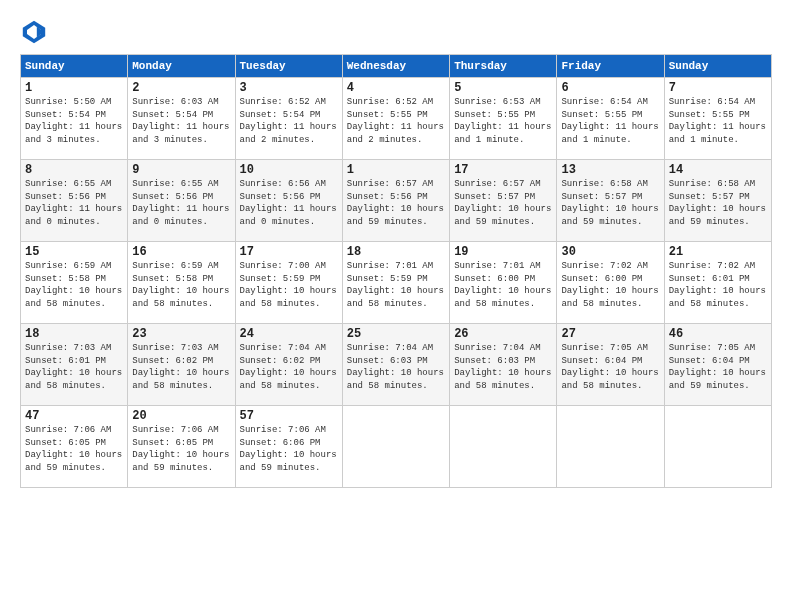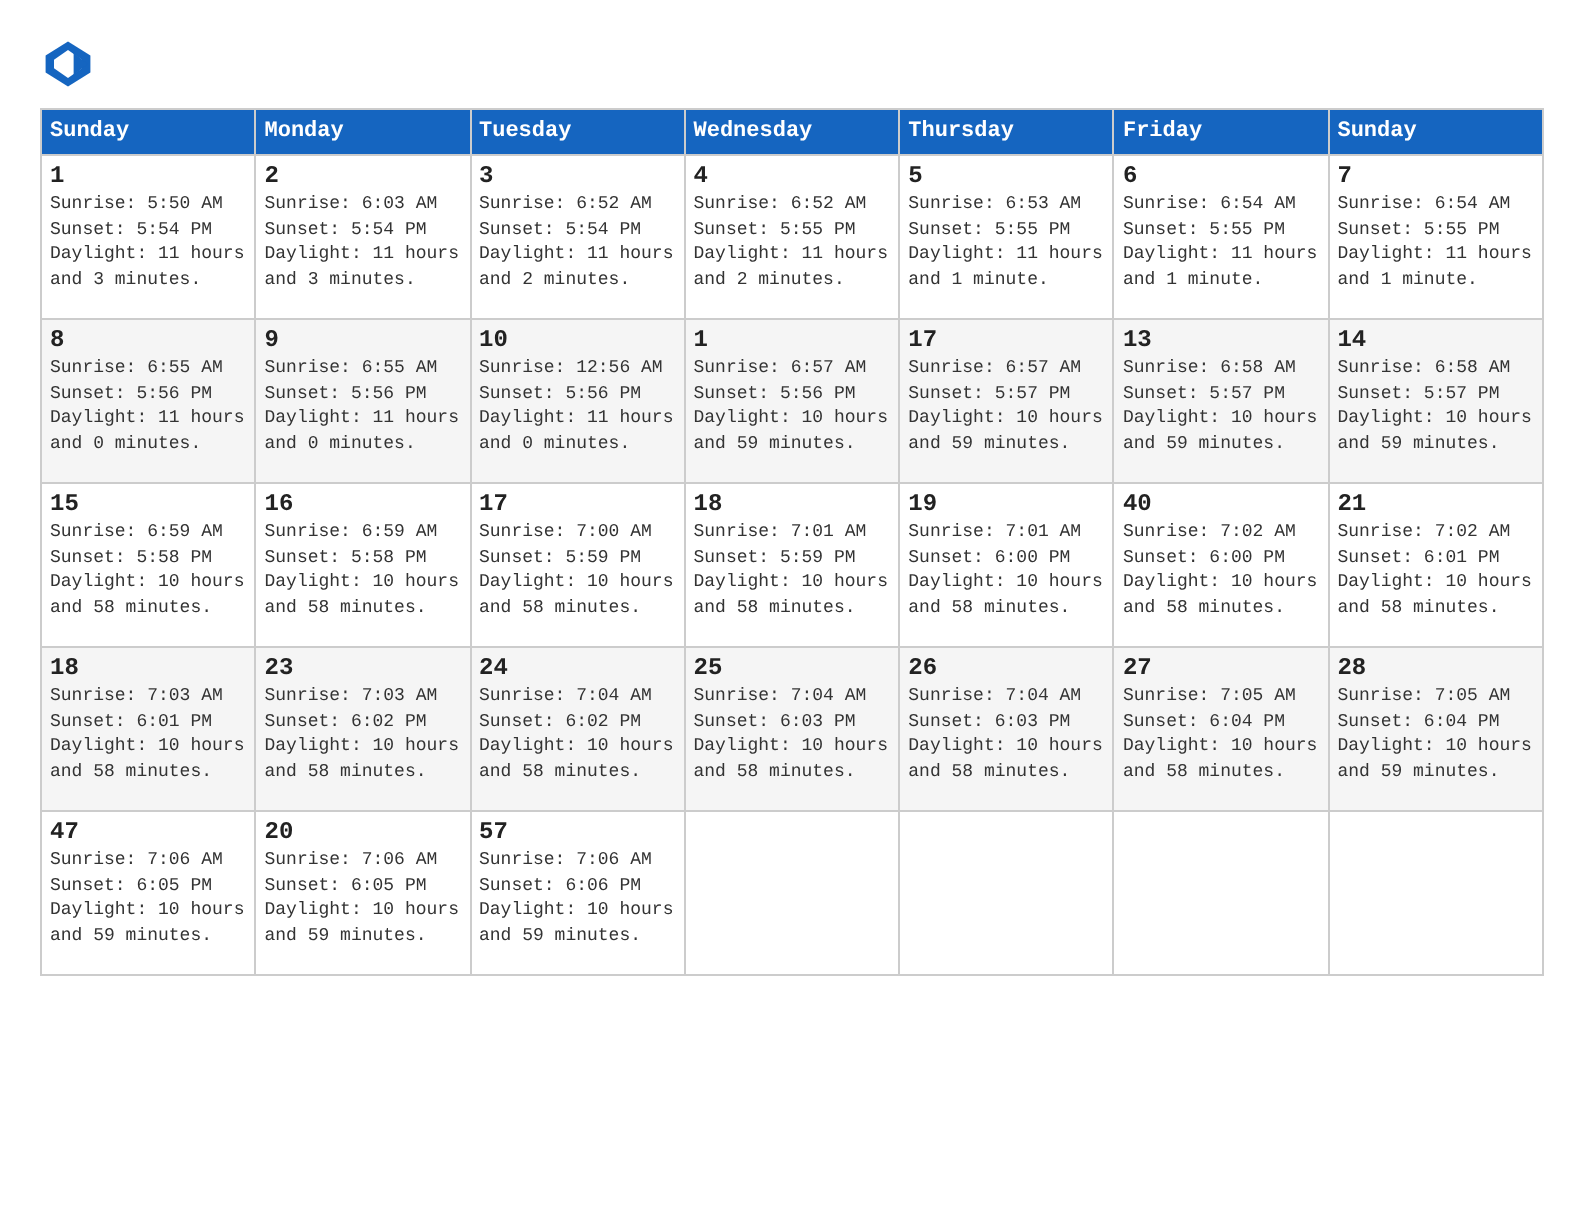--- a/index.html
+++ b/index.html
@@ -161,21 +161,21 @@
           <td>
             <span class="day-number">8</span>
             <div class="day-info"><span>Sunrise: 6:55 AM</span><br><span>Sunset: 5:56 PM</span><br><span style="font-weight: normal;">Daylight: 11 hours and 0 minutes.</span></div>
           </td>
           <td>
             <span class="day-number">9</span>
             <div class="day-info"><span>Sunrise: 6:55 AM</span><br><span>Sunset: 5:56 PM</span><br><span style="font-weight: normal;">Daylight: 11 hours and 0 minutes.</span></div>
           </td>
           <td>
             <span class="day-number">10</span>
-            <div class="day-info"><span>Sunrise: 12:56 AM</span><br><span>Sunset: 5:56 PM</span><br><span style="font-weight: normal;">Daylight: 11 hours and 0 minutes.</span></div>
+            <div class="day-info"><span>Sunrise: 6:56 AM</span><br><span>Sunset: 5:56 PM</span><br><span style="font-weight: normal;">Daylight: 11 hours and 0 minutes.</span></div>
           </td>
           <td>
             <span class="day-number">1</span>
             <div class="day-info"><span>Sunrise: 6:57 AM</span><br><span>Sunset: 5:56 PM</span><br><span style="font-weight: normal;">Daylight: 10 hours and 59 minutes.</span></div>
           </td>
           <td>
             <span class="day-number">17</span>
             <div class="day-info"><span>Sunrise: 6:57 AM</span><br><span>Sunset: 5:57 PM</span><br><span style="font-weight: normal;">Daylight: 10 hours and 59 minutes.</span></div>
           </td>
           <td>
@@ -202,21 +202,21 @@
           </td>
           <td>
             <span class="day-number">18</span>
             <div class="day-info"><span>Sunrise: 7:01 AM</span><br><span>Sunset: 5:59 PM</span><br><span style="font-weight: normal;">Daylight: 10 hours and 58 minutes.</span></div>
           </td>
           <td>
             <span class="day-number">19</span>
             <div class="day-info"><span>Sunrise: 7:01 AM</span><br><span>Sunset: 6:00 PM</span><br><span style="font-weight: normal;">Daylight: 10 hours and 58 minutes.</span></div>
           </td>
           <td>
-            <span class="day-number">40</span>
+            <span class="day-number">30</span>
             <div class="day-info"><span>Sunrise: 7:02 AM</span><br><span>Sunset: 6:00 PM</span><br><span style="font-weight: normal;">Daylight: 10 hours and 58 minutes.</span></div>
           </td>
           <td>
             <span class="day-number">21</span>
             <div class="day-info"><span>Sunrise: 7:02 AM</span><br><span>Sunset: 6:01 PM</span><br><span style="font-weight: normal;">Daylight: 10 hours and 58 minutes.</span></div>
           </td>
         </tr>
         <tr>
           <td>
             <span class="day-number">18</span>
@@ -236,21 +236,21 @@
           </td>
           <td>
             <span class="day-number">26</span>
             <div class="day-info"><span>Sunrise: 7:04 AM</span><br><span>Sunset: 6:03 PM</span><br><span style="font-weight: normal;">Daylight: 10 hours and 58 minutes.</span></div>
           </td>
           <td>
             <span class="day-number">27</span>
             <div class="day-info"><span>Sunrise: 7:05 AM</span><br><span>Sunset: 6:04 PM</span><br><span style="font-weight: normal;">Daylight: 10 hours and 58 minutes.</span></div>
           </td>
           <td>
-            <span class="day-number">28</span>
+            <span class="day-number">46</span>
             <div class="day-info"><span>Sunrise: 7:05 AM</span><br><span>Sunset: 6:04 PM</span><br><span style="font-weight: normal;">Daylight: 10 hours and 59 minutes.</span></div>
           </td>
         </tr>
         <tr>
           <td>
             <span class="day-number">47</span>
             <div class="day-info"><span>Sunrise: 7:06 AM</span><br><span>Sunset: 6:05 PM</span><br><span style="font-weight: normal;">Daylight: 10 hours and 59 minutes.</span></div>
           </td>
           <td>
             <span class="day-number">20</span>

